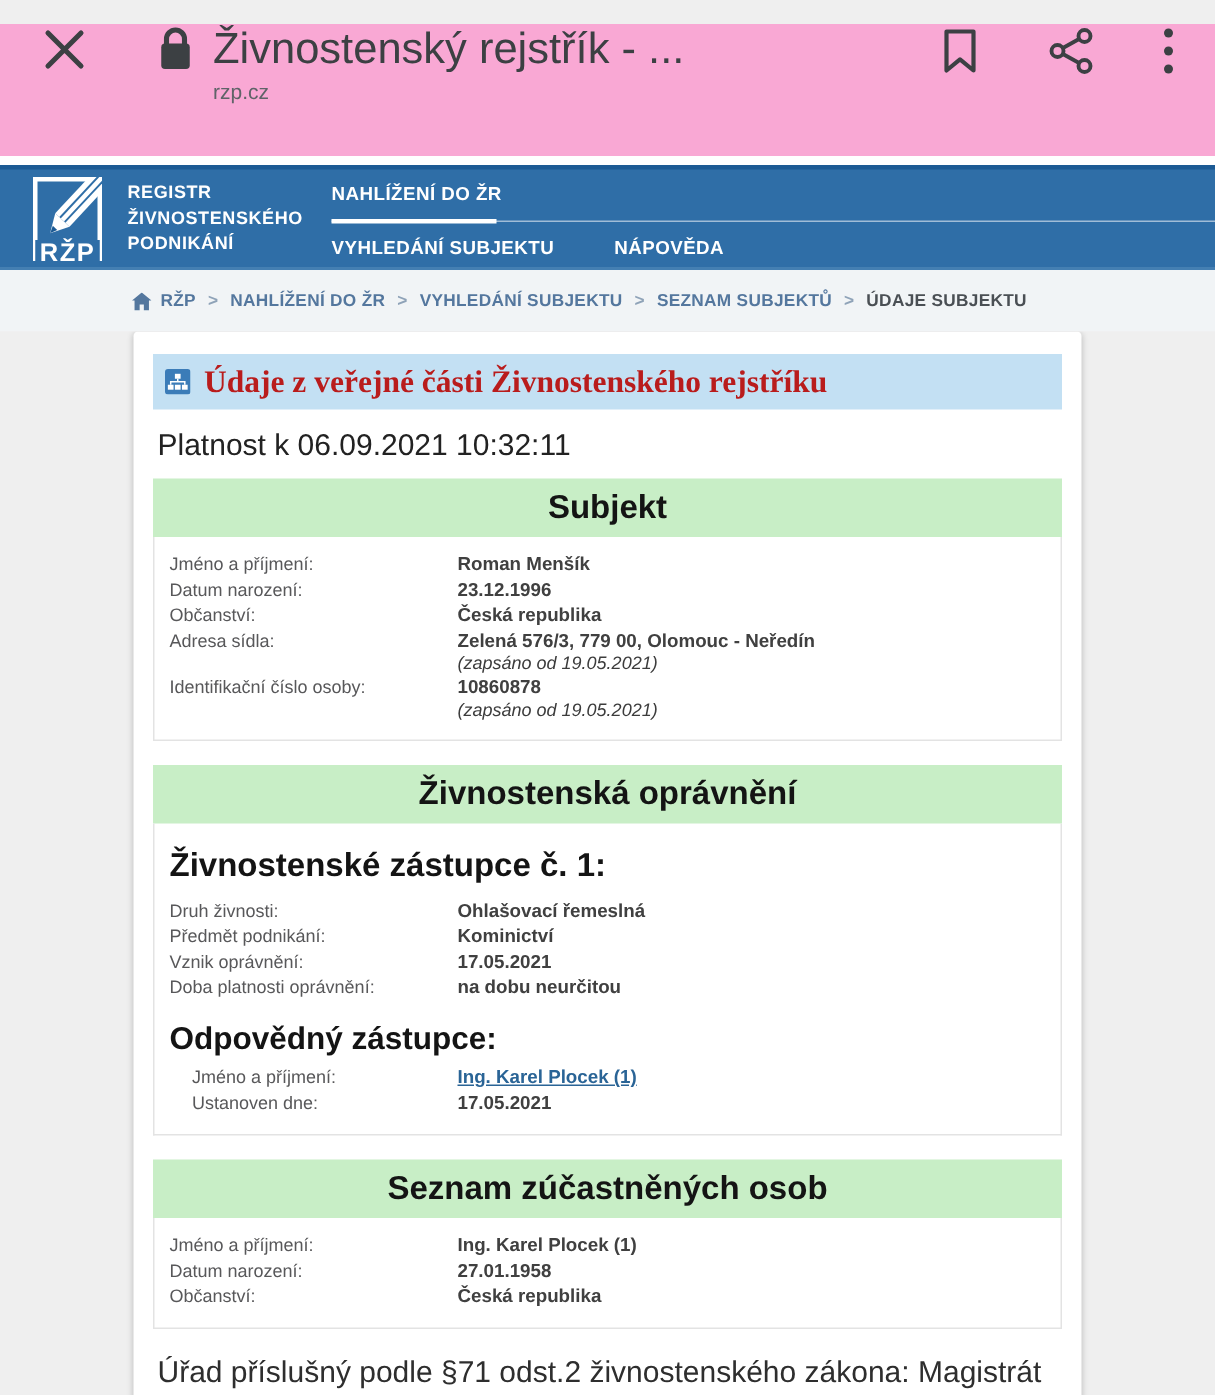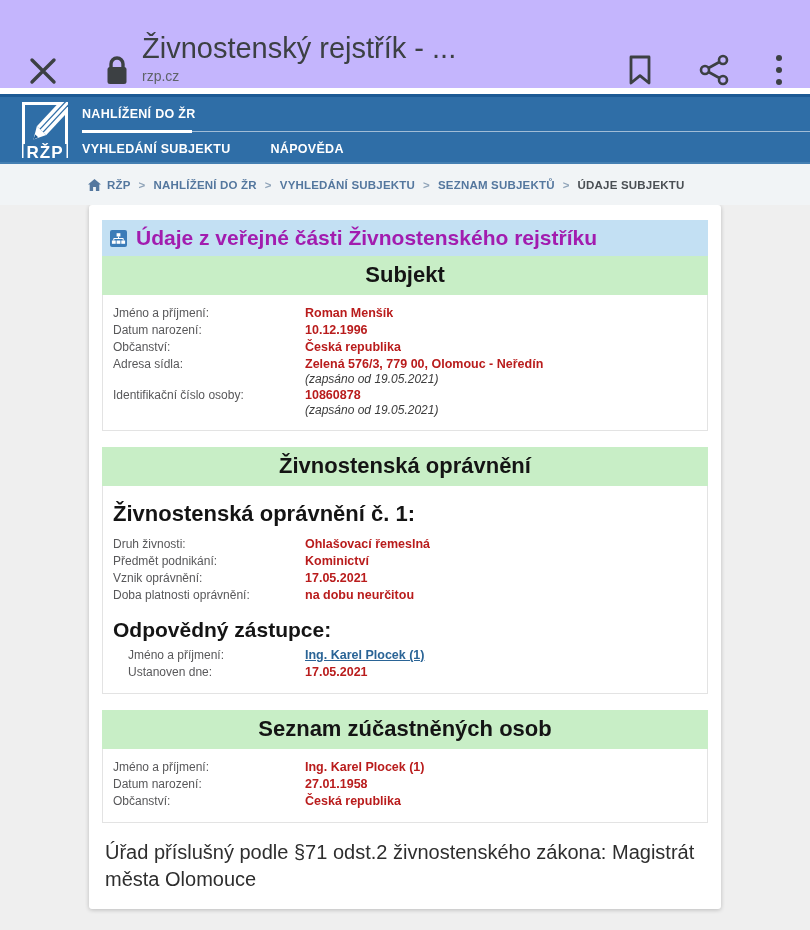--- a/index.html
+++ b/index.html
@@ -2,21 +2,21 @@
 <html><head>
 <meta charset="utf-8">
 <style>
   html,body{margin:0;padding:0;}
   body{
     width:810px;height:930px;overflow:hidden;background:#efefef;
     font-family:"Liberation Sans","DejaVu Sans",sans-serif;
     -webkit-font-smoothing:antialiased;
   }
   
-  .browser-bar{height:88px;background:#c4b5fd;display:flex;align-items:flex-end;padding:0 26px;box-sizing:border-box;}
+  .browser-bar{height:88px;background:#f9a8d4;display:flex;align-items:flex-start;padding:0 26px;box-sizing:border-box;margin-top:16px;}
   .close-btn{width:34px;height:34px;margin-right:44px;flex:0 0 auto;cursor:pointer;}
   .lock{margin-right:12px;flex:0 0 auto;}
   .title-wrap{flex:1 1 auto;min-width:0;overflow:hidden;}
   .page-title{font-size:29px;color:#3c4043;line-height:34px;white-space:nowrap;overflow:hidden;}
   .page-url{font-size:14px;color:#5f6368;line-height:23px;}
   .chrome-actions{display:flex;align-items:center;gap:44px;margin-left:20px;flex:0 0 auto;}
   .gap-strip{height:6px;background:#ffffff;}
 
   
   .site-header{
@@ -49,31 +49,31 @@
 
   
   .content{height:725px;box-sizing:border-box;background:#efefef;overflow:hidden;}
   .card{
     width:632px;margin:0 auto;background:#fff;border-radius:3px;
     box-shadow:0 1px 4px rgba(0,0,0,.22);
     padding:15px 13px 16px;box-sizing:border-box;
   }
   .banner{background:#c3e0f3;padding:6px 8px;display:flex;align-items:center;}
   .banner-icon{flex:0 0 auto;margin-right:9px;display:inline-flex;}
-  .banner-title{font-size:21px;font-weight:bold;color:#a21caf;}
+  .banner-title{font-size:21px;font-weight:bold;color:#b91c1c;font-family:Liberation Serif, serif;}
   .validity{font-size:20px;color:#222;margin:13px 3px 10px;}
 
   .section{margin-bottom:16px;}
   .section-header{background:#c8eec6;padding:6px 10px 7px;font-size:22px;font-weight:bold;color:#141414;text-align:center;}
   .section-body{border:1px solid #e3e3e3;border-top:none;padding:9px 10px 11px;}
 
   .frow{display:flex;margin:2px 0;}
   .flabel{width:192px;flex:0 0 auto;font-size:12px;color:#58585a;line-height:15px;}
   .fcol{flex:1 1 auto;}
-  .fvalue{font-size:12.5px;font-weight:bold;color:#b91c1c;line-height:15px;}
+  .fvalue{font-size:12.5px;font-weight:bold;color:#404040;line-height:15px;}
   .fnote{font-size:12px;font-style:italic;font-weight:normal;color:#3c3c3c;line-height:14px;}
   .frow.sub{margin-left:15px;}
   .frow.sub .flabel{width:177px;}
   a.value-link{font-size:12.5px;font-weight:bold;color:#2a6496;text-decoration:underline;line-height:15px;cursor:pointer;}
 
   .sub-title{font-size:22px;font-weight:bold;color:#141414;margin:6px 0 10px;}
   .zastupce-title{font-size:21px;font-weight:bold;color:#141414;margin:15px 0 6px;}
 
   .footer-p{font-size:20px;color:#2e2e2e;line-height:27px;margin:15px 3px 0;}
   .icon{display:inline-flex;}
@@ -131,20 +131,25 @@
       <g transform="rotate(43 23 25)">
         <rect x="16.5" y="-8" width="13" height="38" fill="#ffffff"></rect>
         <line x1="20.8" y1="-8" x2="20.8" y2="30" stroke="#2f6ea7" stroke-width="1.3"></line>
         <line x1="25.1" y1="-8" x2="25.1" y2="30" stroke="#2f6ea7" stroke-width="1.3"></line>
         <polygon points="16.5,30 29.5,30 23,42" fill="#ffffff"></polygon>
         <polygon points="21,37.2 25,37.2 23,42" fill="#1c5a94"></polygon>
       </g>
     </svg>
     <span class="logo-text">RŽP</span>
   </div>
+  <div class="org-name">
+    <div>REGISTR</div>
+    <div>ŽIVNOSTENSKÉHO</div>
+    <div>PODNIKÁNÍ</div>
+  </div>
   <div class="nav">
     <div class="nav-row1">
       <span class="nav-item">NAHLÍŽENÍ DO ŽR</span>
     </div>
     <div class="nav-line">
         <span class="active-underline"></span>
       </div>
     <div class="nav-row2">
       <span class="nav-item">VYHLEDÁNÍ SUBJEKTU</span>
       <span class="nav-item">NÁPOVĚDA</span>
@@ -179,31 +184,32 @@
           <path d="M8.5 6.5 v2 M3.8 10.5 v-2 h9.4 v2" stroke="#ffffff" stroke-width="1" fill="none"></path>
           <rect x="6.6" y="3.2" width="3.8" height="3.3" fill="#ffffff"></rect>
           <rect x="1.9" y="10.5" width="3.8" height="3.3" fill="#ffffff"></rect>
           <rect x="6.6" y="10.5" width="3.8" height="3.3" fill="#ffffff"></rect>
           <rect x="11.3" y="10.5" width="3.8" height="3.3" fill="#ffffff"></rect>
         </svg>
       </span>
       <span class="banner-title">Údaje z veřejné části Živnostenského rejstříku</span>
     </div>
 
+    <div class="validity">Platnost k 06.09.2021 10:32:11</div>
 
     <div class="section">
       <div class="section-header">Subjekt</div>
       <div class="section-body">
         <div class="frow">
           <span class="flabel">Jméno a příjmení:</span>
           <span class="fvalue">Roman Menšík</span>
         </div>
         <div class="frow">
           <span class="flabel">Datum narození:</span>
-          <span class="fvalue">10.12.1996</span>
+          <span class="fvalue">23.12.1996</span>
         </div>
         <div class="frow">
           <span class="flabel">Občanství:</span>
           <span class="fvalue">Česká republika</span>
         </div>
         <div class="frow">
           <span class="flabel">Adresa sídla:</span>
           <span class="fcol">
             <div class="fvalue">Zelená 576/3, 779 00, Olomouc - Neředín</div>
             <div class="fnote">(zapsáno od 19.05.2021)</div>
@@ -215,21 +221,21 @@
             <div class="fvalue">10860878</div>
             <div class="fnote">(zapsáno od 19.05.2021)</div>
           </span>
         </div>
       </div>
     </div>
 
     <div class="section">
       <div class="section-header">Živnostenská oprávnění</div>
       <div class="section-body">
-        <div class="sub-title">Živnostenská oprávnění č. 1:</div>
+        <div class="sub-title">Živnostenské zástupce č. 1:</div>
         <div class="frow">
           <span class="flabel">Druh živnosti:</span>
           <span class="fvalue">Ohlašovací řemeslná</span>
         </div>
         <div class="frow">
           <span class="flabel">Předmět podnikání:</span>
           <span class="fvalue">Kominictví</span>
         </div>
         <div class="frow">
           <span class="flabel">Vznik oprávnění:</span>

